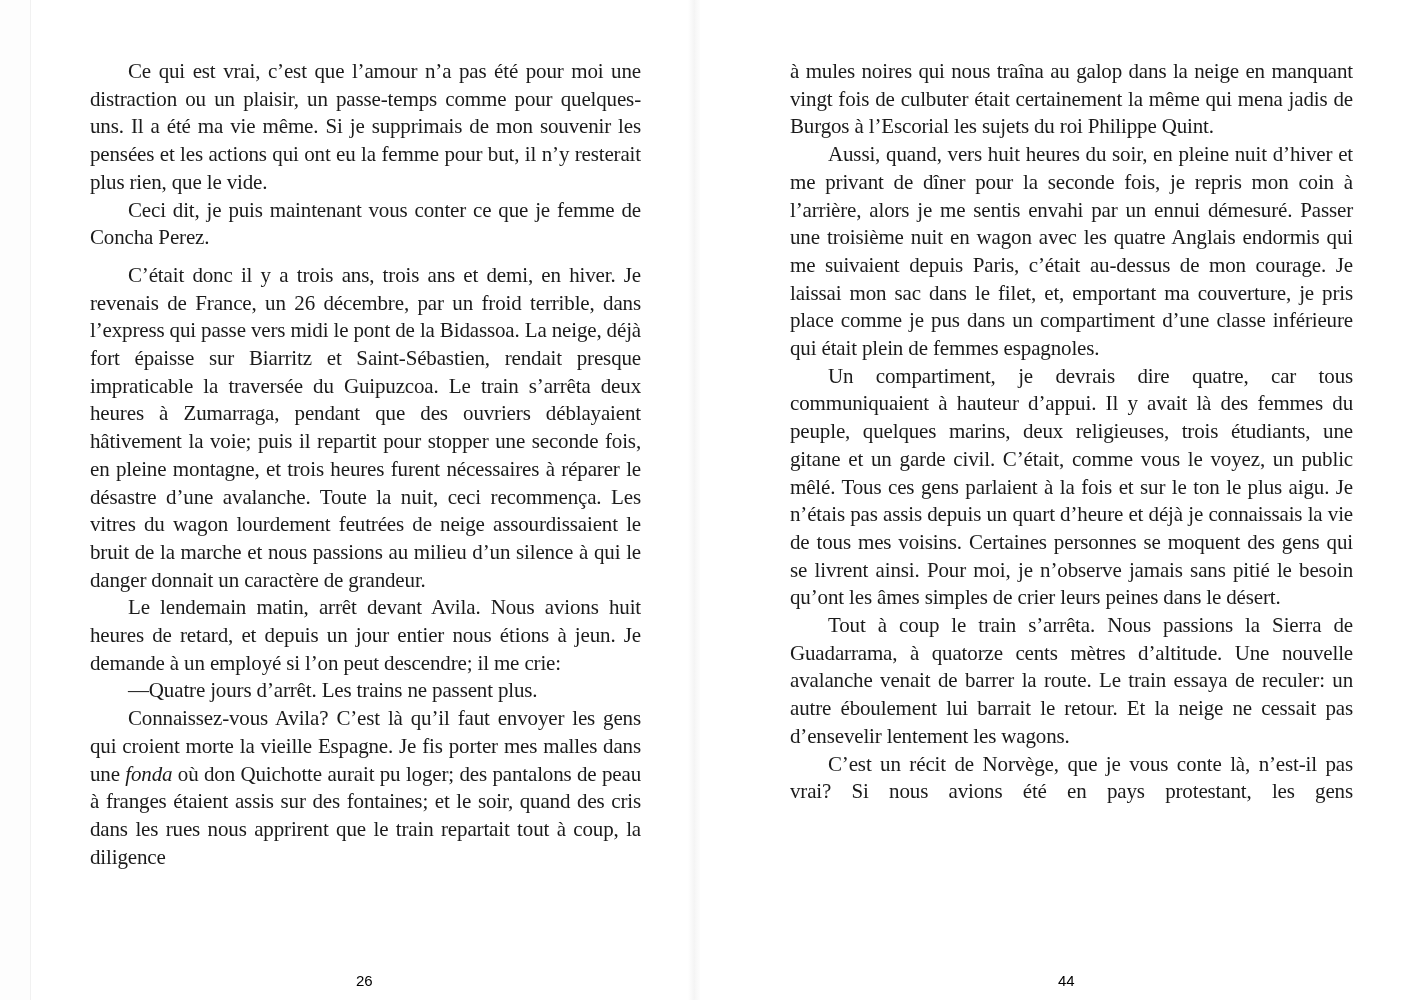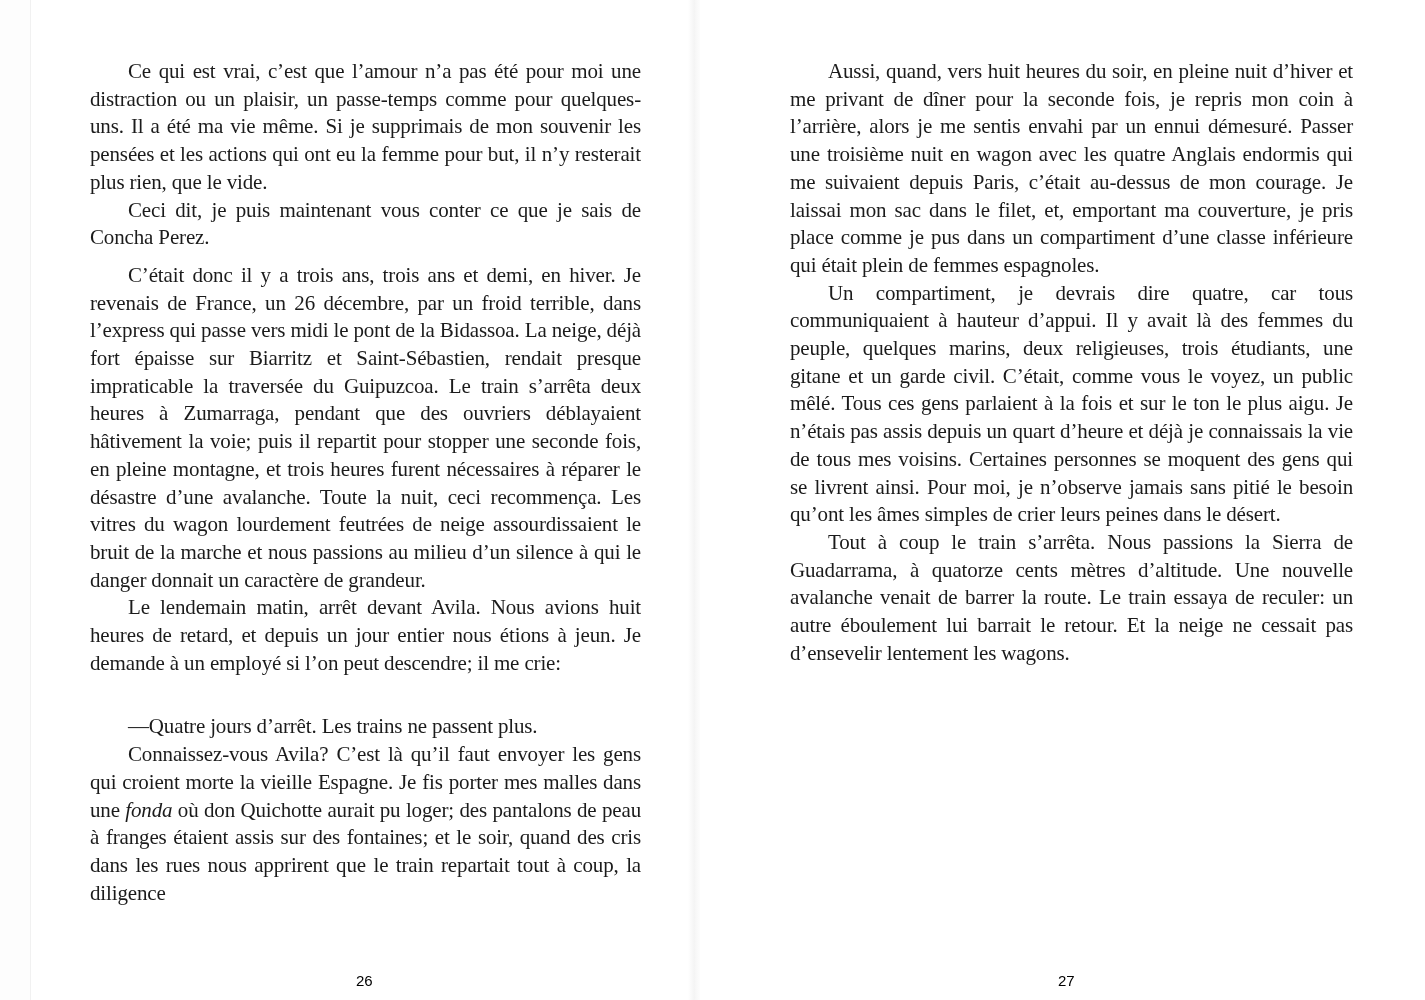--- a/index.html
+++ b/index.html
@@ -53,21 +53,21 @@
     text-align: justify;
     letter-spacing: -0.15px;
   }
   .page-left .text-block { left: 59px; }
   .page-right .text-block { left: 90px; width: 563px; }
   .text-block p {
     margin: 0;
     text-indent: 38px;
   }
   .text-block p.cont { text-indent: 0; }
-  .text-block p.dialog { text-indent: 38px; margin-top: 36px; }
+  .text-block p.dialog { text-indent: 38px; }
   .text-block p.section-break { margin-top: 10px; }
   .text-block p.last-line-justified {
     text-align-last: justify;
   }
   .text-block em { }
   .folio {
     position: absolute;
     top: 972px;
     font-size: 15px;
     font-family: "Liberation Sans", "DejaVu Sans", sans-serif;
@@ -86,34 +86,36 @@
   }
 </style>
 </head>
 <body>
 
 <div class="spread">
 
   <div class="page page-left">
     <div class="text-block">
       <p>Ce qui est vrai, c’est que l’amour n’a pas été pour moi une distraction ou un plaisir, un passe-temps comme pour quelques-uns. Il a été ma vie même. Si je supprimais de mon souvenir les pensées et les actions qui ont eu la femme pour but, il n’y resterait plus rien, que le vide.</p>
-      <p>Ceci dit, je puis maintenant vous conter ce que je sais de Concha Perez.</p>
+      <p>Ceci dit, je puis maintenant vous conter ce que je femme de Concha Perez.</p>
       <p class="section-break">C’était donc il y a trois ans, trois ans et demi, en hiver. Je revenais de France, un 26 décembre, par un froid terrible, dans l’express qui passe vers midi le pont de la Bidassoa. La neige, déjà fort épaisse sur Biarritz et Saint-Sébastien, rendait presque impraticable la traversée du Guipuzcoa. Le train s’arrêta deux heures à Zumarraga, pendant que des ouvriers déblayaient hâtivement la voie; puis il repartit pour stopper une seconde fois, en pleine montagne, et trois heures furent nécessaires à réparer le désastre d’une avalanche. Toute la nuit, ceci recommença. Les vitres du wagon lourdement feutrées de neige assourdissaient le bruit de la marche et nous passions au milieu d’un silence à qui le danger donnait un caractère de grandeur.</p>
       <p>Le lendemain matin, arrêt devant Avila. Nous avions huit heures de retard, et depuis un jour entier nous étions à jeun. Je demande à un employé si l’on peut descendre; il me crie:</p>
       <p class="dialog">—Quatre jours d’arrêt. Les trains ne passent plus.</p>
       <p class="last-line-justified"><span>Connaissez-vous Avila? C’est là qu’il faut envoyer les gens qui croient morte la vieille Espagne. Je fis porter mes malles dans une </span><em>fonda</em><span> où don Quichotte aurait pu loger; des pantalons de peau à franges étaient assis sur des fontaines; et le soir, quand des cris dans les rues nous apprirent que le train repartait tout à coup, la diligence</span></p>
     </div>
     <div class="folio">26</div>
   </div>
 
   <div class="gutter"></div>
 
   <div class="page page-right">
     <div class="speck"></div>
     <div class="text-block">
+      <p class="cont">à mules noires qui nous traîna au galop dans la neige en manquant vingt fois de culbuter était certainement la même qui mena jadis de Burgos à l’Escorial les sujets du roi Philippe Quint.</p>
       <p>Aussi, quand, vers huit heures du soir, en pleine nuit d’hiver et me privant de dîner pour la seconde fois, je repris mon coin à l’arrière, alors je me sentis envahi par un ennui démesuré. Passer une troisième nuit en wagon avec les quatre Anglais endormis qui me suivaient depuis Paris, c’était au-dessus de mon courage. Je laissai mon sac dans le filet, et, emportant ma couverture, je pris place comme je pus dans un compartiment d’une classe inférieure qui était plein de femmes espagnoles.</p>
       <p>Un compartiment, je devrais dire quatre, car tous communiquaient à hauteur d’appui. Il y avait là des femmes du peuple, quelques marins, deux religieuses, trois étudiants, une gitane et un garde civil. C’était, comme vous le voyez, un public mêlé. Tous ces gens parlaient à la fois et sur le ton le plus aigu. Je n’étais pas assis depuis un quart d’heure et déjà je connaissais la vie de tous mes voisins. Certaines personnes se moquent des gens qui se livrent ainsi. Pour moi, je n’observe jamais sans pitié le besoin qu’ont les âmes simples de crier leurs peines dans le désert.</p>
       <p>Tout à coup le train s’arrêta. Nous passions la Sierra de Guadarrama, à quatorze cents mètres d’altitude. Une nouvelle avalanche venait de barrer la route. Le train essaya de reculer: un autre éboulement lui barrait le retour. Et la neige ne cessait pas d’ensevelir lentement les wagons.</p>
+      <p class="last-line-justified">C’est un récit de Norvège, que je vous conte là, n’est-il pas vrai? Si nous avions été en pays protestant, les gens</p>
     </div>
-    <div class="folio">27</div>
+    <div class="folio">44</div>
   </div>
 
 </div>
 
 </body></html>

